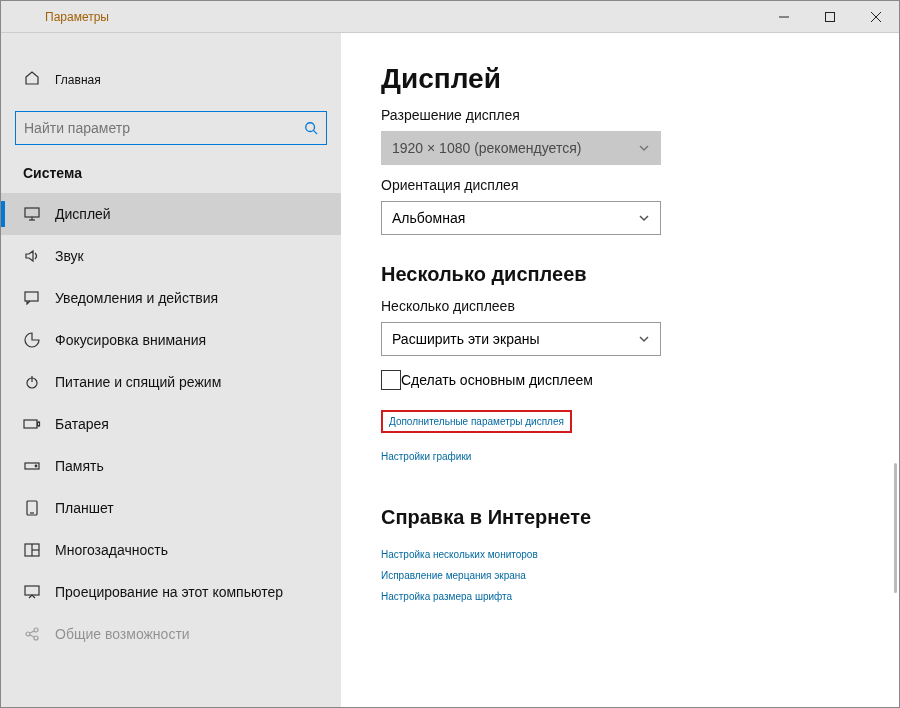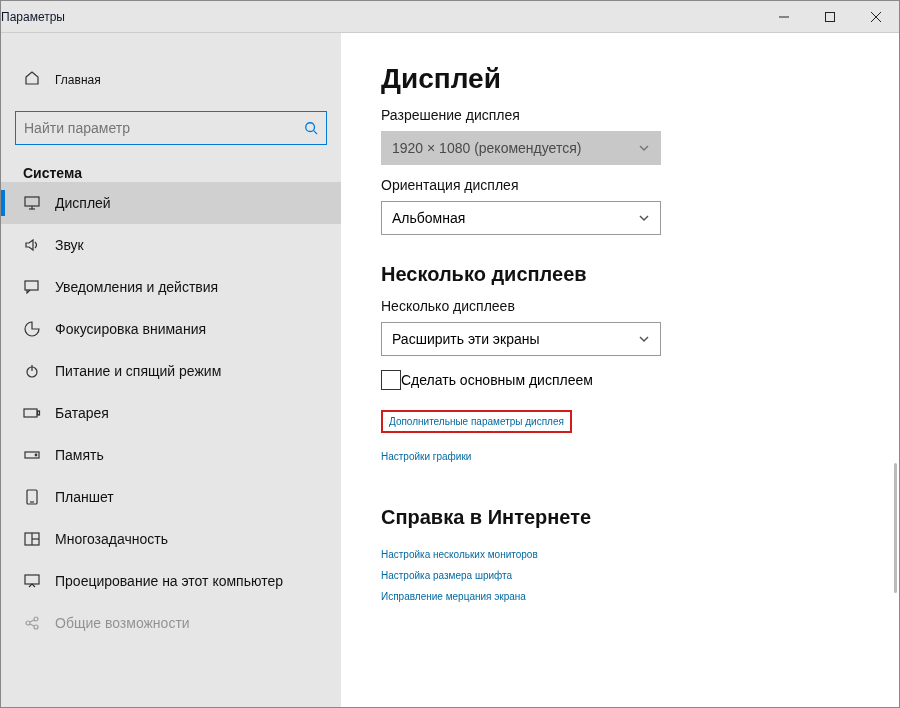--- a/index.html
+++ b/index.html
@@ -1,31 +1,31 @@
 <!DOCTYPE html>
 <html><head>
 <meta charset="utf-8">
 <style>
   * { box-sizing: border-box; margin: 0; padding: 0; font-family: "Segoe UI", Tahoma, sans-serif; }
   body { background: #fff; }
   .window { width: 900px; height: 708px; border: 1px solid #888; display: flex; flex-direction: column; overflow: hidden; position: relative; }
   .titlebar { height: 32px; display: flex; align-items: center; justify-content: space-between; background: #e6e6e6; border-bottom: 1px solid #ccc; }
-  .titlebar .title { font-size: 12px; padding-left: 0; color: #0f172a; }
+  .titlebar .title { font-size: 12px; padding-left: 0; color: #a16207; margin-left: 44px; }
   .win-controls { display: flex; height: 100%; }
   .win-btn { width: 46px; display: flex; align-items: center; justify-content: center; cursor: pointer; }
   .win-btn svg { width: 10px; height: 10px; stroke: #222; stroke-width: 1; fill: none; }
   .body { flex: 1; display: flex; overflow: hidden; }
   .sidebar { width: 340px; background: #e6e6e6; padding: 22px 10px 0 10px; overflow-y: auto; }
   .home-row { display: flex; align-items: center; gap: 14px; padding: 6px 12px 16px 12px; cursor: pointer; }
   .home-row .icon { width: 18px; display:flex; justify-content:center; }
   .home-row .label { font-size: 12px; color: #111; }
   .search { margin: 0 4px 20px 4px; height: 34px; border: 1px solid #0078d7; display: flex; align-items: center; padding: 16px 8px; background: #fff0; }
   .search input { flex:1; border:none; background:transparent; outline:none; font-size:14px; color:#555; }
   .search .sicon svg { width:14px; height:14px; stroke:#0078d7; stroke-width:1.5; fill:none; }
-  .cat { font-size: 14px; font-weight: 600; color:#111; padding: 0 12px 1px 12px; }
+  .cat { font-size: 14px; font-weight: 600; color:#111; padding: 0 12px 12px 12px; }
   .nav { margin-left:-10px; margin-right:-10px; }
   .nav-item { display: flex; align-items: center; gap: 14px; height: 42px; padding: 0 22px; cursor: pointer; font-size: 14px; color:#111; }
   .nav-item.active { background: #d0d0d0; position: relative; }
   .nav-item.active::before { content:""; position:absolute; left:0; top:8px; bottom:8px; width:4px; background:#0078d7; }
   .nav-item .icon { width: 18px; display:flex; justify-content:center; color:#333; }
   .main { flex:1; padding: 30px 40px 0 40px; overflow-y: auto; position: relative; }
   .main h1 { font-size: 28px; font-weight: 600; color:#111; margin-bottom: 10px; }
   .label { font-size: 14px; color:#111; margin: 12px 0 8px 0; }
   .dropdown { width: 280px; height: 34px; border: 1px solid #999; display: flex; align-items:center; justify-content: space-between; padding: 0 10px; font-size: 14px; background:#fff; cursor:pointer;gap:38px; }
   .dropdown.disabled { background: #c8c8c8; color:#4a4a4a; border-color:#c8c8c8; }
@@ -237,21 +237,21 @@
         <span class="check"></span>
         <span>Сделать основным дисплеем</span>
       </div>
 
       <a class="link highlighted">Дополнительные параметры дисплея</a>
       <a class="link" style="margin-top:18px;">Настройки графики</a>
 
       <div class="h2" style="margin-top:44px;">Справка в Интернете</div>
       <div class="help-links">
         <a class="link">Настройка нескольких мониторов</a>
+        <a class="link">Исправление мерцания экрана</a>
         <a class="link">Настройка размера шрифта</a>
-        <a class="link">Исправление мерцания экрана</a>
       </div>
 
       <div class="scrollbar-fake"></div>
     </div>
 
   </div>
 </div>
 
 </body></html>

